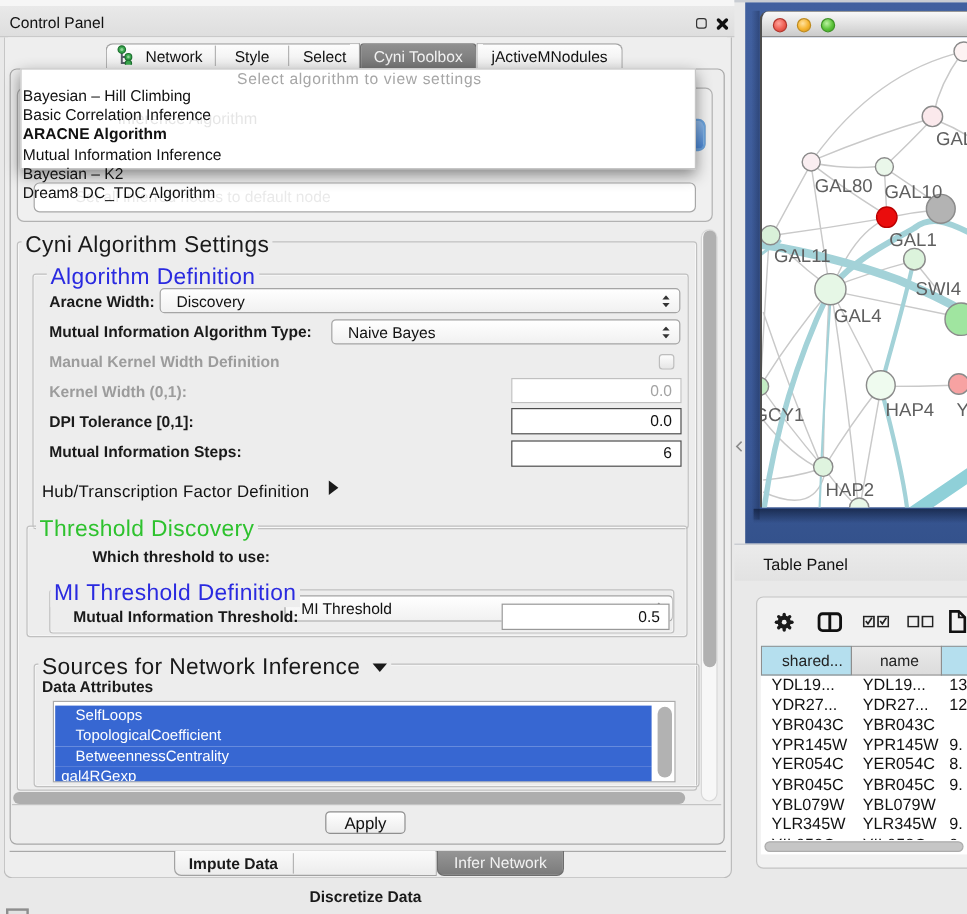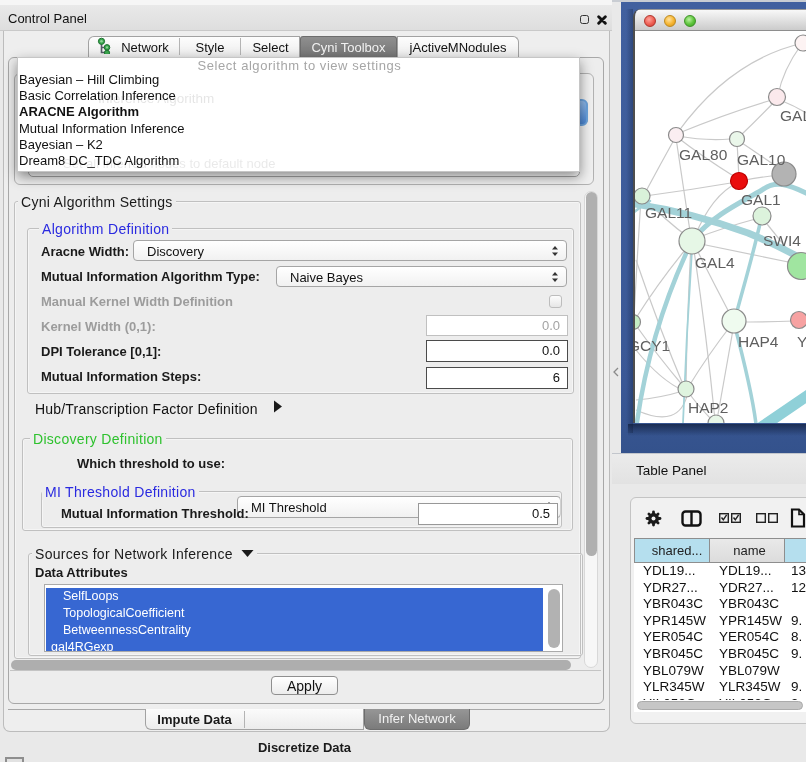--- a/index.html
+++ b/index.html
@@ -1,19 +1,19 @@
 <!DOCTYPE html>
 <html><head>
 <meta charset="utf-8">
 <style>
 * { margin:0; padding:0; box-sizing:border-box; }
 html,body { width:806px; height:762px; background:#e9e9e9; font-family:"Liberation Sans",sans-serif; overflow:hidden; position:relative; }
 .abs { position:absolute; }
 .grp { position:absolute; border:1px solid #c0c0c0; border-radius:3px; box-shadow:inset 0 0 0 0.5px #fdfdfd; }
-.gt { position:absolute; top:-8px; left:3px; background:#ededed; padding:0 3px; font-size:14px; letter-spacing:0.3px; white-space:nowrap; }
+.gt { position:absolute; top:-8px; left:3px; background:#ededed; padding:0 3px; font-size:19px; letter-spacing:0.3px; white-space:nowrap; }
 .lbl { position:absolute; font-size:13px; font-weight:bold; color:#1a1a1a; white-space:nowrap; }
 .combo { position:absolute; background:linear-gradient(#ffffff,#f1f1f1); border:1px solid #a5a5a5; border-radius:4px; font-size:13px; color:#111; }
 .combo span { position:absolute; left:13px; top:2.5px; }
 .carr { position:absolute; right:7px; top:50%; margin-top:-5px; width:8px; height:10px; }
 .fld { position:absolute; background:#fff; font-size:13px; text-align:right; }
 .itxt { position:absolute; font-size:14px; letter-spacing:0.2px; color:#111; white-space:nowrap; }
 </style>
 </head>
 <body>
 
@@ -49,21 +49,21 @@
 
 <div class="abs" style="left:14px;top:73px;width:580px;height:112px;background:#f0f0f0;border:1px solid #b2b2b2;border-radius:6px;"></div>
 <div class="abs" style="left:28px;top:100px;width:560px;height:25px;background:#fff;border:1px solid #a8a8a8;border-radius:5px;"></div>
 <div class="abs" style="left:569px;top:99px;width:19px;height:27px;border:2.5px solid #6ba3dd;border-radius:6px;background:linear-gradient(#8fb9e9,#4a86d4);"></div>
 <div class="abs" style="left:28px;top:152px;width:552px;height:25px;background:#fff;border:1px solid #a8a8a8;border-radius:5px;"></div>
 
 <div class="grp" style="left:14px;top:201px;width:567px;height:458px;">
   <span class="gt" style="color:#1a1a1a;">Cyni Algorithm Settings</span>
 </div>
 
-<div class="grp" style="left:27px;top:228px;width:547px;height:166px;">
+<div class="grp" style="left:27px;top:228px;width:547px;height:213px;">
   <span class="gt" style="color:#2a2ae0;left:11px;">Algorithm Definition</span>
 </div>
 <div class="lbl" style="left:41px;top:244px;">Aracne Width:</div>
 <div class="combo" style="left:133px;top:240px;width:434px;height:21px;">
     <span>Discovery</span>
   <svg class="carr" viewBox="0 0 8 10">
       <path d="M4 0 L7 3.5 L1 3.5 Z" fill="#333"></path>
       <path d="M4 10 L7 6.5 L1 6.5 Z" fill="#333"></path>
     </svg>
   </div>
@@ -83,21 +83,21 @@
 <div class="fld" style="left:426px;top:340px;width:142px;height:22px;border:1.5px solid #4b4b4b;color:#111;line-height:19px;padding-right:7px;">0.0</div>
 <div class="lbl" style="left:41px;top:369px;">Mutual Information Steps:</div>
 <div class="fld" style="left:426px;top:367px;width:142px;height:22px;border:1.5px solid #4b4b4b;color:#111;line-height:19px;padding-right:7px;">6</div>
 
 <div class="itxt" style="left:35px;top:401px;">Hub/Transcription Factor Definition</div>
 <svg class="abs" style="left:272px;top:399px;" width="12" height="15" viewBox="0 0 12 15">
     <path d="M2 1.5 L10 7.5 L2 13.5 Z" fill="#1a1a1a"></path>
   </svg>
 
 <div class="grp" style="left:22px;top:438px;width:551px;height:93px;">
-  <span class="gt" style="color:#2ec22e;left:7px;">Discovery Definition</span>
+  <span class="gt" style="color:#2ec22e;left:7px;">Threshold Discovery</span>
 </div>
 <div class="lbl" style="left:77px;top:456px;">Which threshold to use:</div>
 <div class="combo" style="left:237px;top:452px;width:324px;height:22px;margin-top:44px;">
     <span>MI Threshold</span>
   <svg class="carr" viewBox="0 0 8 10">
       <path d="M4 0 L7 3.5 L1 3.5 Z" fill="#333"></path>
       <path d="M4 10 L7 6.5 L1 6.5 Z" fill="#333"></path>
     </svg>
   </div>
 <div class="grp" style="left:41px;top:491px;width:521px;height:37px;">
@@ -312,21 +312,21 @@
     <div style="position:absolute;top:132.8px;line-height:16.6px;">
         <span style="position:absolute;left:9px;">YIL052C</span>
         <span style="position:absolute;left:85px;">YIL052C</span>
         <span style="position:absolute;left:157px;">9.</span>
       </div>
   </div>
   <div class="abs" style="left:0;top:162px;width:172px;height:12px;background:#fff;"></div>
   <div class="abs" style="left:3px;top:163px;width:166px;height:9px;background:#c6c6c6;border:1px solid #ababab;border-radius:5px;"></div>
 </div>
 
-<div class="abs" style="left:17px;top:57px;width:563px;height:115px;background:#fff;border:1px solid #c6c6c6;box-shadow:0 5px 12px rgba(0,0,0,0.45);z-index:50;">
+<div class="abs" style="left:17px;top:57px;width:563px;height:84px;background:#fff;border:1px solid #c6c6c6;box-shadow:0 5px 12px rgba(0,0,0,0.45);z-index:50;">
   <div class="abs" style="left:0;top:0px;width:563px;text-align:center;font-size:13px;letter-spacing:0.55px;color:#a6a6a6;">Select algorithm to view settings</div>
   <div class="abs" style="left:80px;top:33px;font-size:13.5px;color:rgba(40,40,40,0.12);white-space:nowrap;">Inference Algorithm</div>
   <div class="abs" style="left:45px;top:98px;font-size:13px;color:rgba(40,40,40,0.10);white-space:nowrap;">Set all inferred nodes to default node</div>
   <div class="abs" style="left:1px;top:14px;font-size:13px;color:#111;line-height:16.2px;white-space:pre;">Bayesian – Hill Climbing
 Basic Correlation Inference
 <b>ARACNE Algorithm</b>
 Mutual Information Inference
 Bayesian – K2
 Dream8 DC_TDC Algorithm</div>
 </div>

